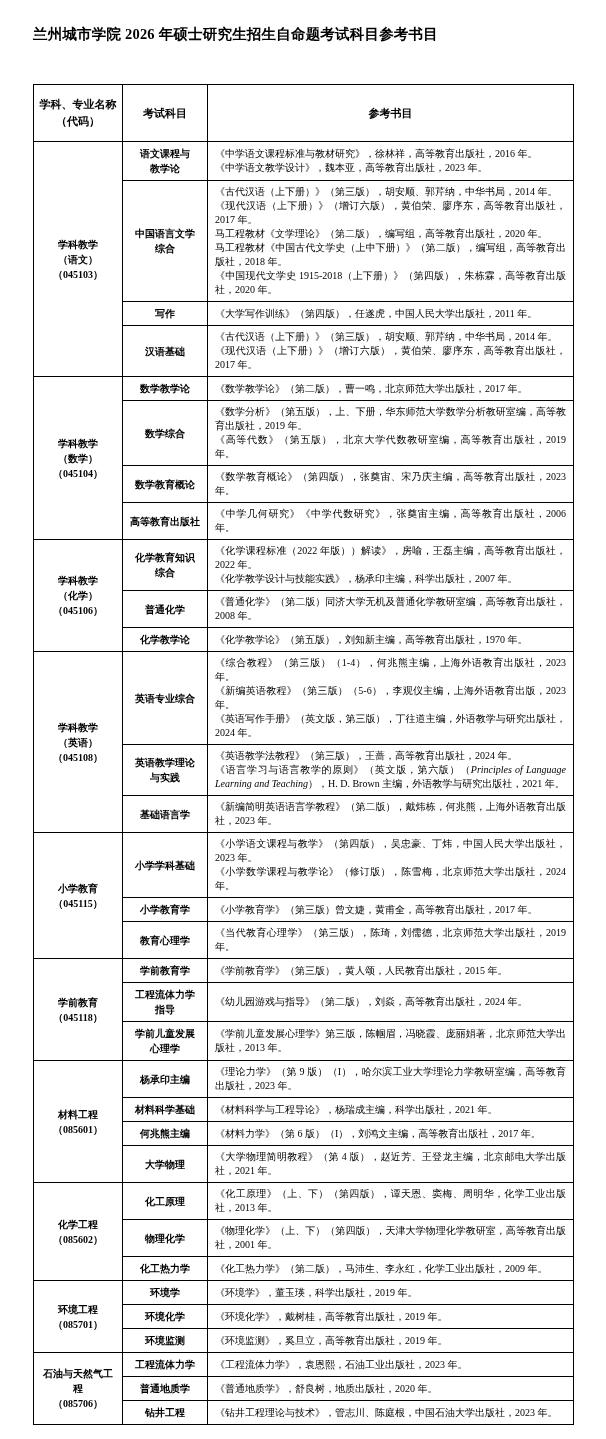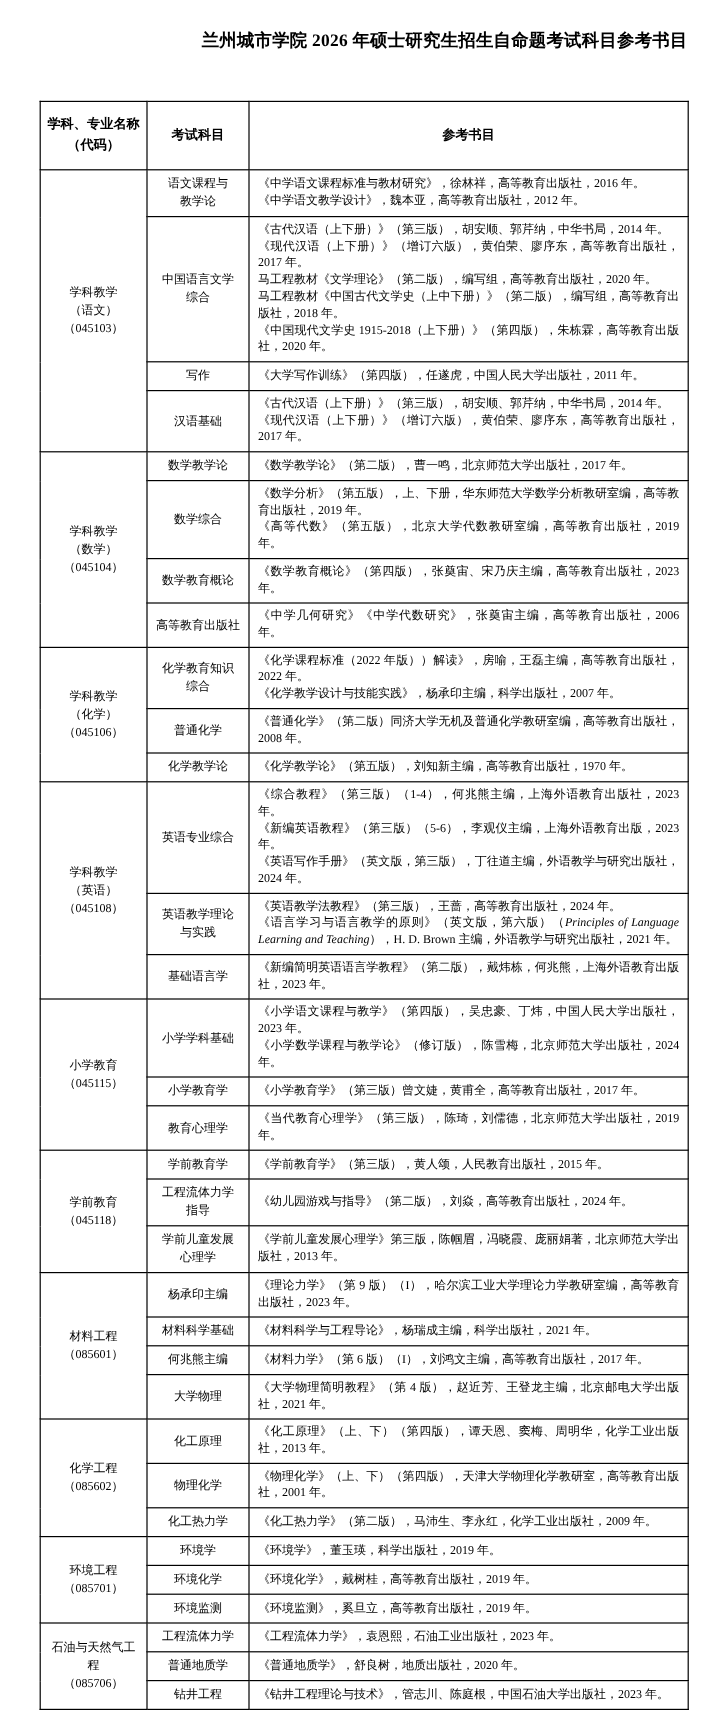--- a/index.html
+++ b/index.html
@@ -12,21 +12,21 @@
     min-height: 1439px;
     box-sizing: border-box;
     padding: 24px 33px 24px 33px;
     background: #ffffff;
     color: #000000;
     font-family: "Liberation Serif", "DejaVu Serif", serif;
   }
   .doc-title {
     font-size: 14.5px;
     font-weight: bold;
-    text-align: right;
+    text-align: left;
     line-height: 1.4;
     margin: 0 0 40px 0;
     letter-spacing: 0.2px;
   }
   table.ref-table {
     border-collapse: collapse;
     table-layout: fixed;
     width: 540px;
   }
   table.ref-table col.c1 { width: 89px; }
@@ -47,20 +47,21 @@
     white-space: pre-line;
   }
   td.program-cell,
   td.subject-cell {
     font-size: 10px;
     text-align: center;
     vertical-align: middle;
     white-space: pre-line;
     line-height: 1.5;
     padding: 4px 2px;
+    font-weight: bold;
   }
   td.books-cell {
     font-size: 10px;
     vertical-align: middle;
     padding: 4px 7px;
     line-height: 14px;
   }
   .book-entry {
     text-align: justify;
   }
@@ -90,21 +91,21 @@
     </thead>
     <tbody>
         <tr>
           <td class="program-cell" rowspan="4">学科教学
 （语文）
 （045103）</td>
           <td class="subject-cell">语文课程与
 教学论</td>
           <td class="books-cell">
             <div class="book-entry">《中学语文课程标准与教材研究》，徐林祥，高等教育出版社，2016 年。</div>
-            <div class="book-entry">《中学语文教学设计》，魏本亚，高等教育出版社，2012 年。</div>
+            <div class="book-entry">《中学语文教学设计》，魏本亚，高等教育出版社，2023 年。</div>
           </td>
         </tr>
         <tr>
           <td class="subject-cell">中国语言文学
 综合</td>
           <td class="books-cell">
             <div class="book-entry">《古代汉语（上下册）》（第三版），胡安顺、郭芹纳，中华书局，2014 年。</div>
             <div class="book-entry">《现代汉语（上下册）》（增订六版），黄伯荣、廖序东，高等教育出版社，2017 年。</div>
             <div class="book-entry">马工程教材《文学理论》（第二版），编写组，高等教育出版社，2020 年。</div>
             <div class="book-entry">马工程教材《中国古代文学史（上中下册）》（第二版），编写组，高等教育出版社，2018 年。</div>

